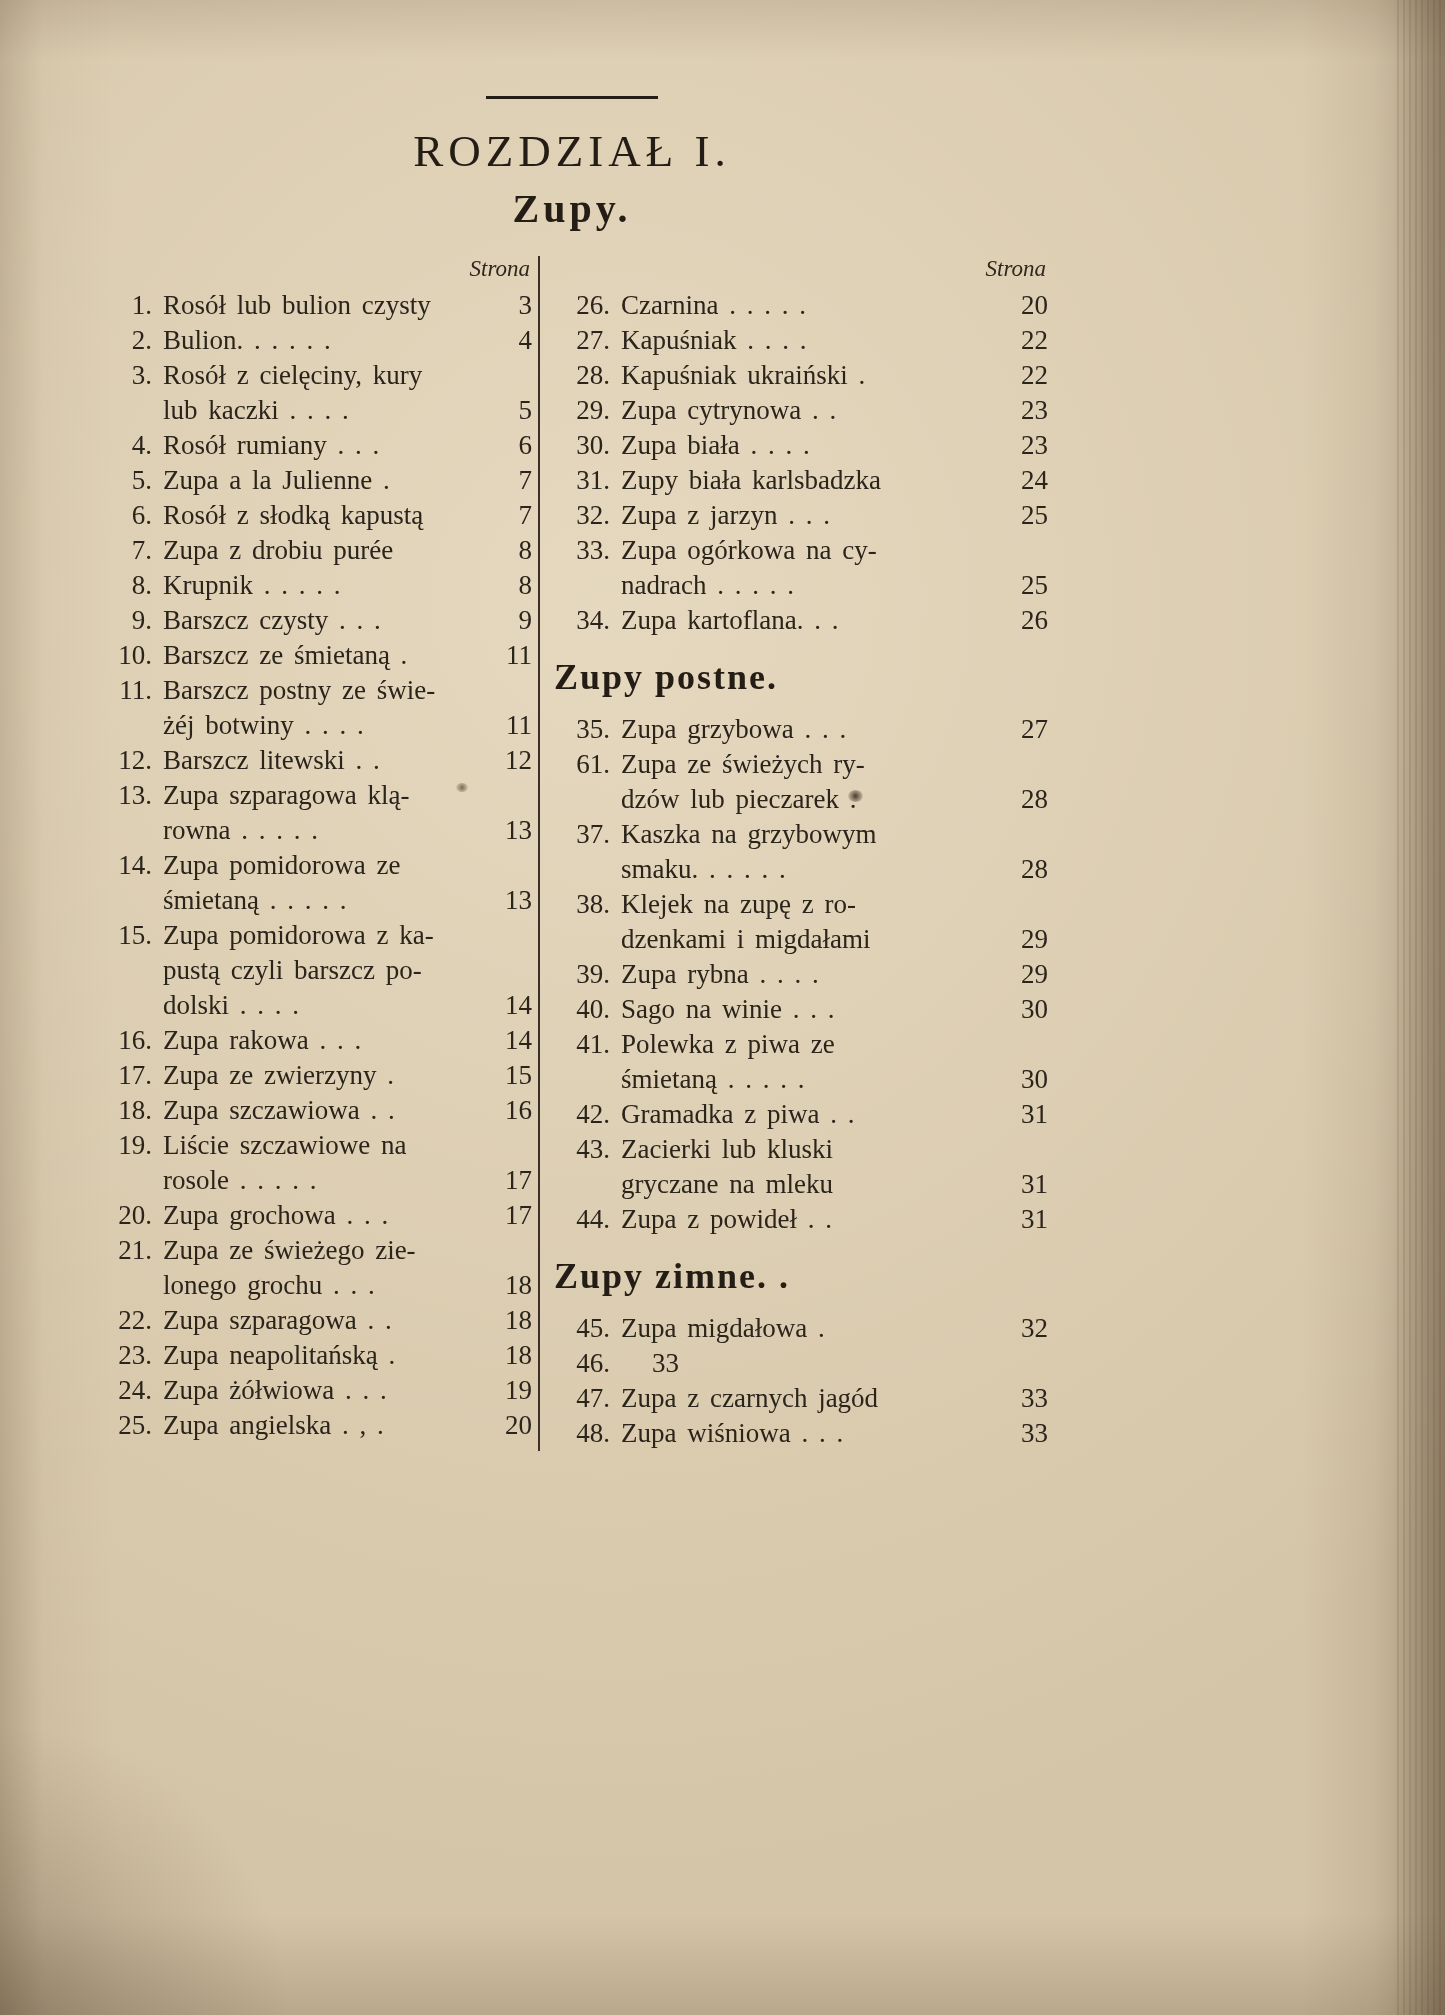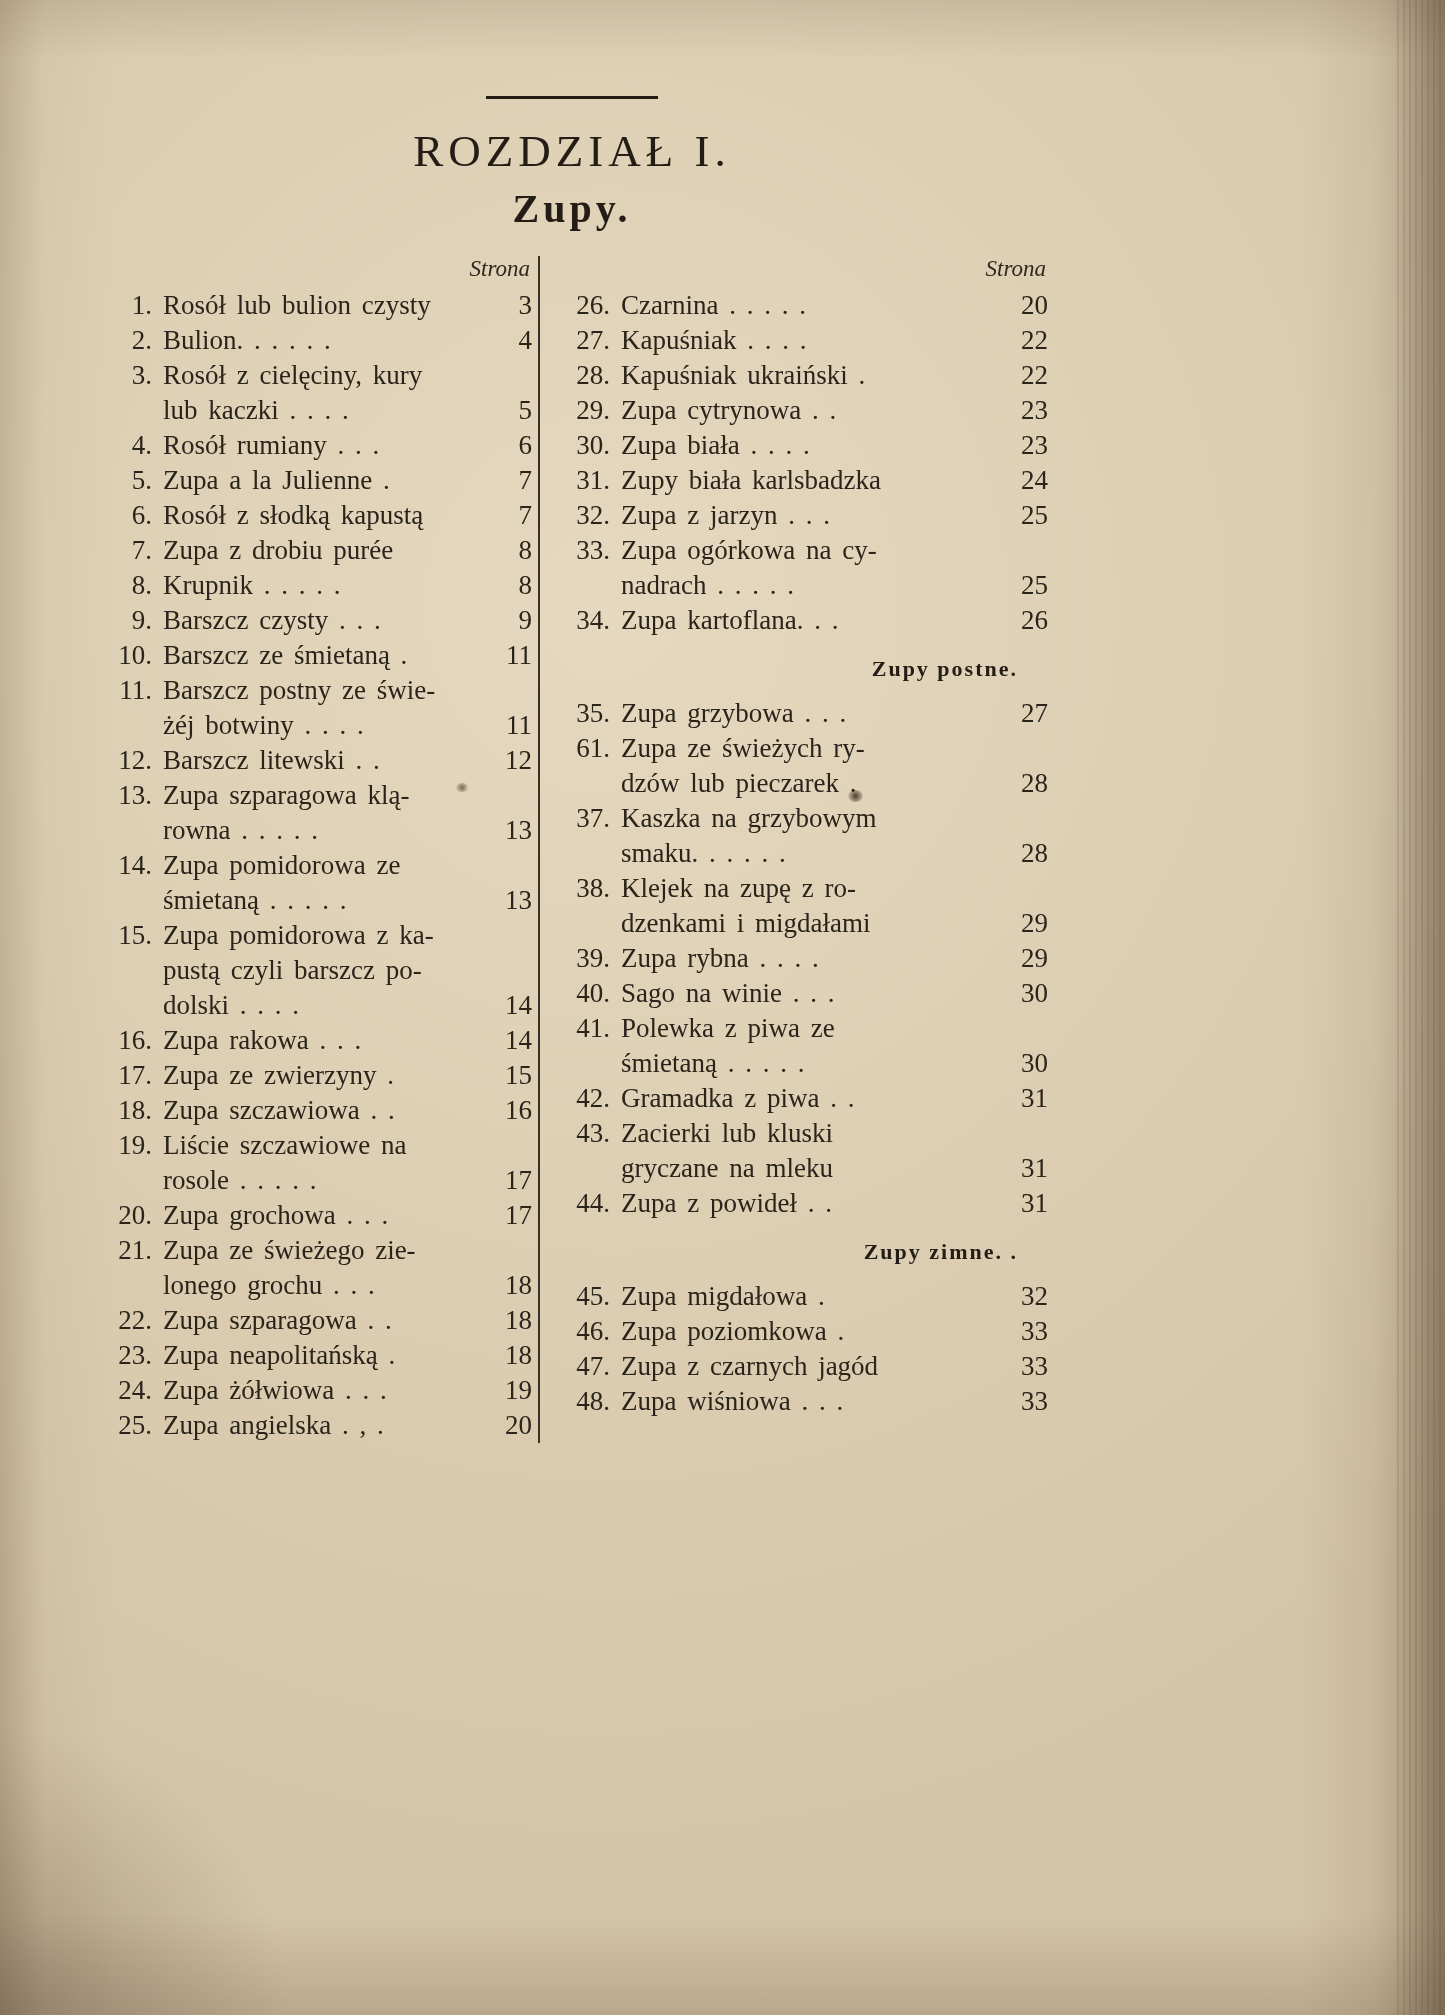--- a/index.html
+++ b/index.html
@@ -67,22 +67,22 @@
     align-self:flex-start;
   }
   .entry .txt {
     flex:1; white-space:pre-line; word-spacing:4px;
   }
   .entry .pg {
     flex:none; width:58px; text-align:right; align-self:flex-end;
   }
 
   h4.subhead {
-    margin:18px 30px 14px 0; text-align:right;
-    font-size:22px; font-weight:700; letter-spacing:2px; color:#241d15;
+    margin:18px 30px 14px 0; text-align:left;
+    font-size:36px; font-weight:700; letter-spacing:2px; color:#241d15;
   }
 </style>
 </head>
 <body>
 
 <div class="page">
   <div class="page-edge"></div>
   <div class="corner-shadow"></div>
   <div class="blot blot-1"></div>
   <div class="blot blot-2"></div>
@@ -398,21 +398,20 @@
         <div class="entries">
 
             <div class="entry">
               <span class="num">45.</span>
               <span class="txt">Zupa migdałowa .</span>
               <span class="pg">32</span>
             </div>
 
             <div class="entry">
               <span class="num">46.</span>
-              <span class="txt">Zupa poziomkowa .</span>
               <span class="pg">33</span>
             </div>
 
             <div class="entry">
               <span class="num">47.</span>
               <span class="txt">Zupa z czarnych jagód</span>
               <span class="pg">33</span>
             </div>
 
             <div class="entry">

